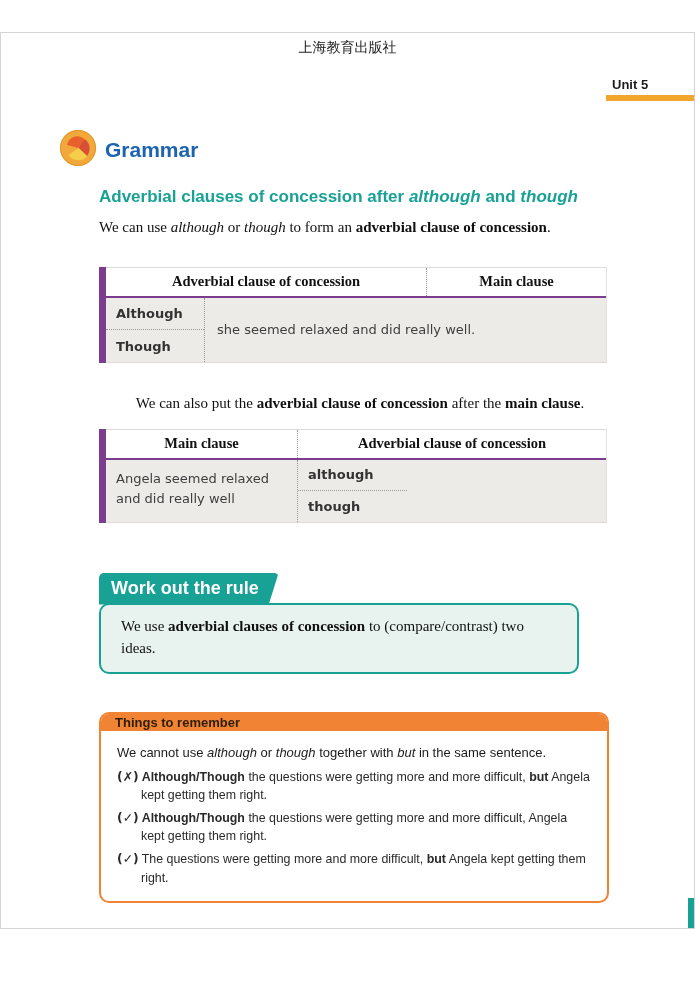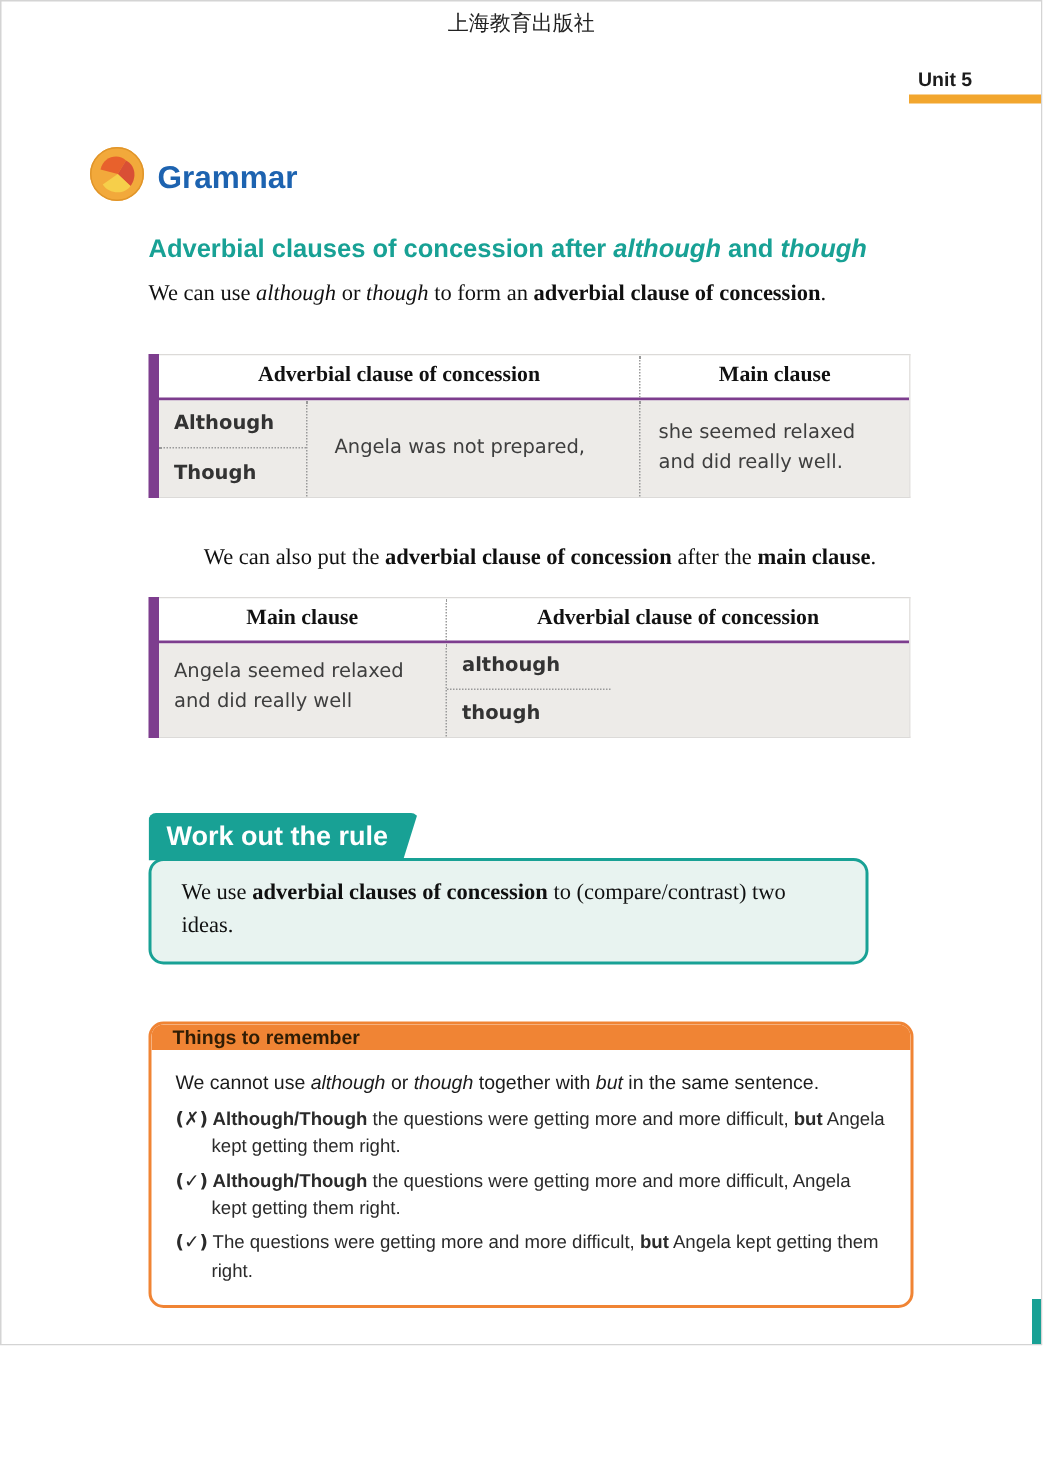--- a/index.html
+++ b/index.html
@@ -4,21 +4,21 @@
 <style>
   :root{
     --teal:#18a195; --purple:#7d3d8e; --orange:#f08434;
     --blue:#1d63b0; --unit_bar:#f2a62e;
   }
   *{margin:0;padding:0;box-sizing:border-box;}
   html,body{background:#fff;}
   .page{
     position:relative;width:695px;height:897px;background:#ffffff;
     border:1px solid #d4d4d4;overflow:hidden;
-    font-family:"Liberation Serif", serif;color:#111;
+    font-family:"Liberation Serif", serif;color:#111;margin-top:32px;
   }
   .publisher{position:absolute;top:6px;left:0;right:0;text-align:center;
     font-size:14px;color:#222;}
   .unit-block{position:absolute;top:44px;right:0;width:88px;}
   .unit-label{font-family:"Liberation Sans", sans-serif;font-weight:bold;
     font-size:13px;color:#1c1c1c;padding-left:6px;}
   .unit-bar{height:6px;background:var(--unit_bar);margin-top:3px;}
 
   .content{position:absolute;top:96px;left:58px;width:560px;}
 
@@ -133,21 +133,20 @@
       <div class="t-inner">
         <div class="t-header">
           <div class="th th-a">Adverbial clause of concession</div>
           <div class="th th-b">Main clause</div>
         </div>
         <div class="t-body">
           <div class="col-conj">
             <div class="conj">Although</div>
             <div class="conj conj2">Though</div>
           </div>
-          <div class="col-clause">Angela was not prepared,</div>
           <div class="col-main">she seemed relaxed and did really well.</div>
         </div>
       </div>
     </div>
 
     <p class="body-text para2"><span>We can also put the </span><span class="seg-b">adverbial clause of concession</span><span> after the </span><span class="seg-b">main clause</span><span>.</span></p>
 
     <div class="gtable t2">
       <div class="purple-bar"></div>
       <div class="t-inner">

